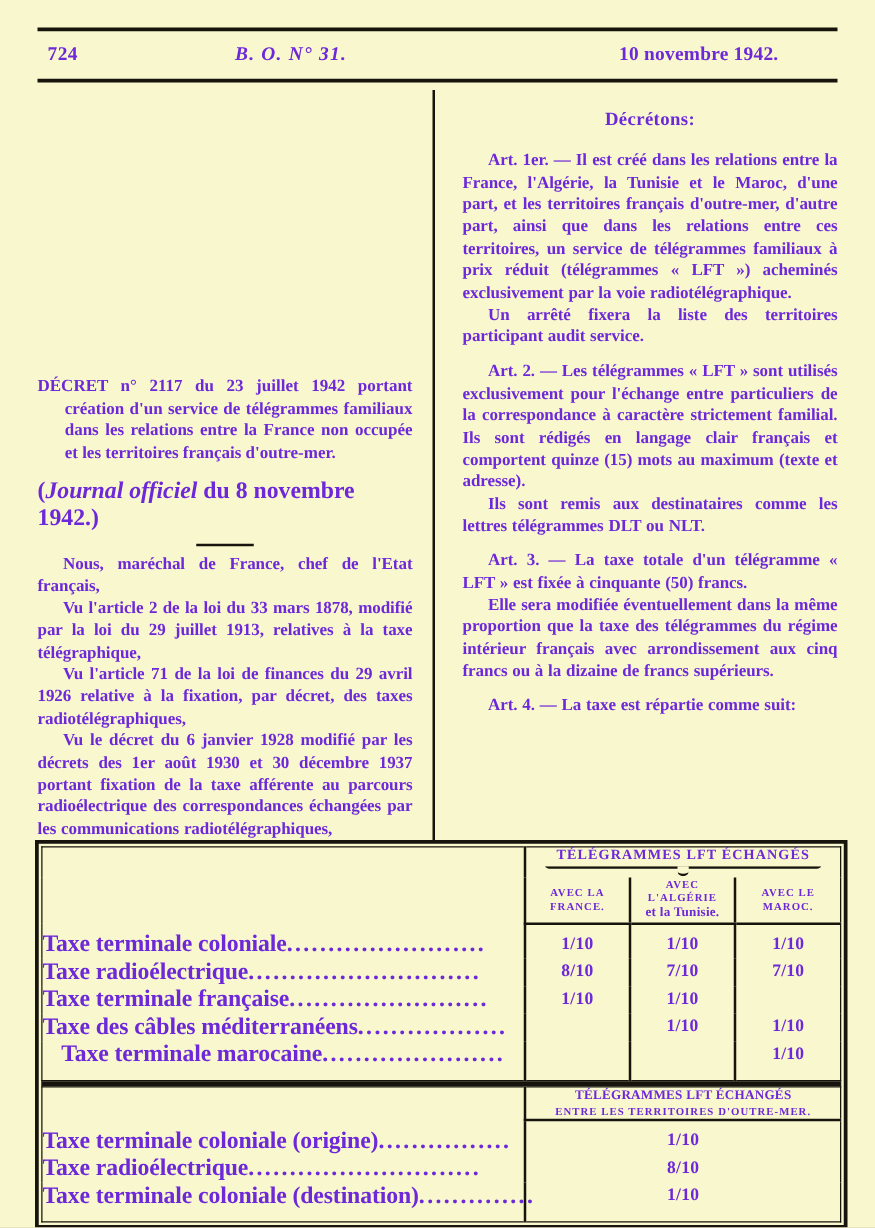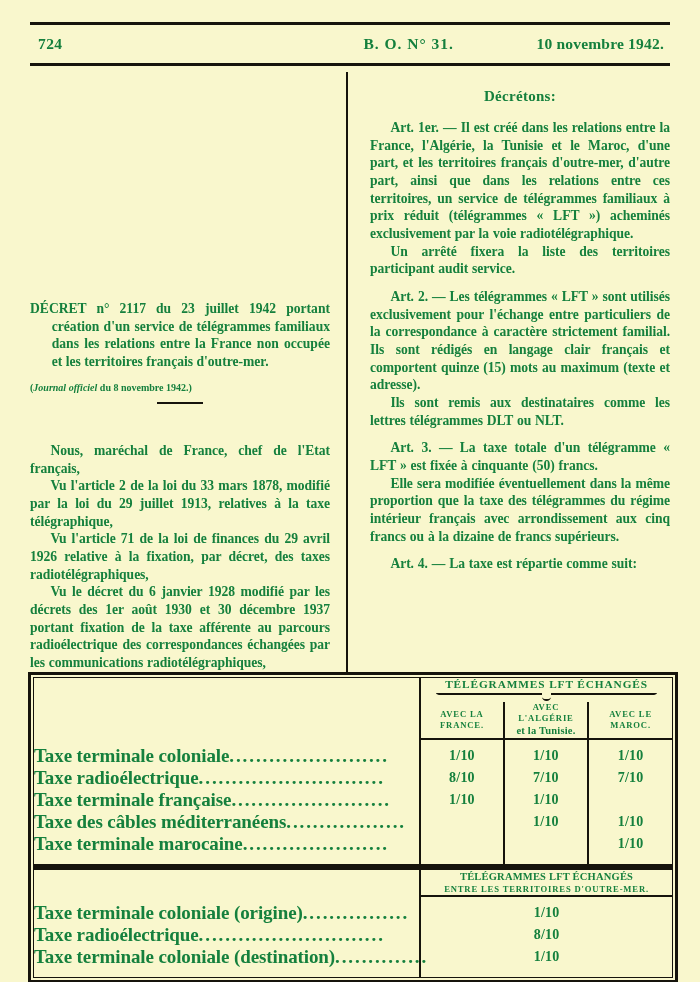--- a/index.html
+++ b/index.html
@@ -8,21 +8,21 @@
     padding: 0;
     background: #d8d6b8;
   }
   .page {
     position: relative;
     width: 700px;
     height: 982px;
     margin: 0 auto;
     background: #f9f7cd;
     font-family: "Liberation Serif", "DejaVu Serif", serif;
-    color: #15803d;
+    color: #6d28d9;
     overflow: hidden;
     box-sizing: border-box;
   }
 
   
   .masthead {
     position: absolute;
     left: 30px;
     top: 22px;
     width: 640px;
@@ -47,22 +47,22 @@
     left: 0; top: 6px;
     width: 100%;
     height: 32px;
     display: flex;
     align-items: center;
     font-weight: bold;
     font-size: 15.5px;
     letter-spacing: .4px;
   }
   .mh-folio { width: 150px; padding-left: 8px; }
-  .mh-center { flex: 1; text-align: right; letter-spacing: 1px; }
-  .mh-date { width: 210px; text-align: right; padding-right: 6px; letter-spacing: .2px; }
+  .mh-center { flex: 1; text-align: left; letter-spacing: 1px; font-style: italic; }
+  .mh-date { width: 210px; text-align: center; padding-right: 6px; letter-spacing: .2px; }
 
   
   .columns {
     position: absolute;
     left: 30px;
     top: 72px;
     width: 640px;
     height: 612px;
   }
   .col {
@@ -109,21 +109,21 @@
     font-weight: bold;
     text-align: justify;
     text-indent: 0;
     padding-left: 1.6em;
   }
   .decree-title .lead {
     margin-left: -1.6em;
   }
   .journal {
     margin: 11px 0 0 0;
-    font-size: 10px;
+    font-size: 19px;
     font-weight: bold;
     text-indent: 0;
   }
   .journal i { font-style: italic; }
   .dinkus {
     margin: 9px auto 0 auto;
     width: 46px;
     height: 2px;
     background: #16140c;
   }
@@ -224,21 +224,21 @@
   .rowlabel .dots {
     font-weight: bold;
     letter-spacing: 1.9px;
   }
   .val {
     text-align: center;
     font-size: 14px;
     letter-spacing: .2px;
   }
   .pad-top td { padding-top: 6px; }
-  .pad-bot td { padding-bottom: 9px; }
+  .pad-bot td { padding-bottom: 9px; text-align: center; }
 
   .table-sep {
     height: 4px;
     background: #16140c;
     margin: 0;
   }
   .tbl2-wrap { margin-top: 0; }
 </style>
 </head>
 <body>

